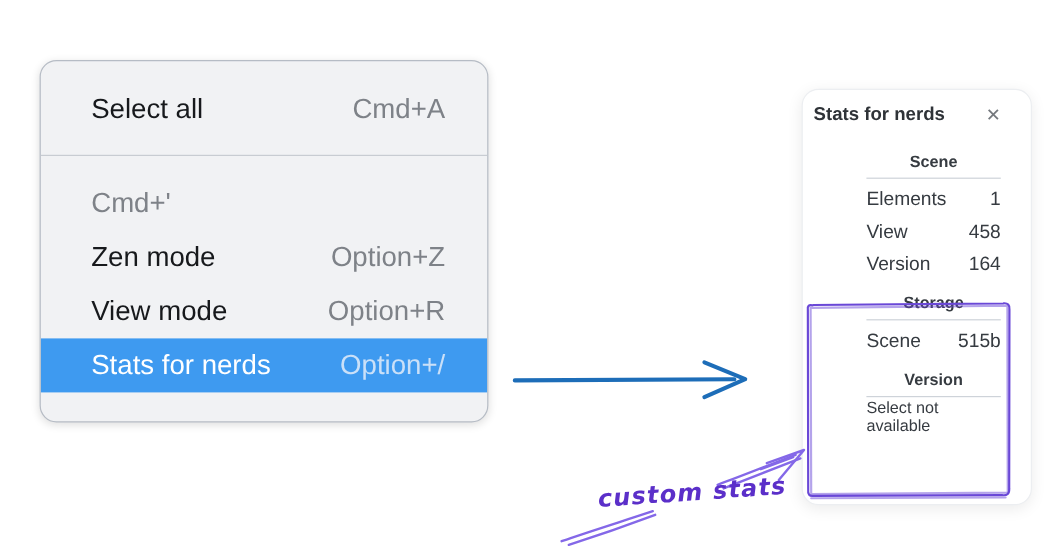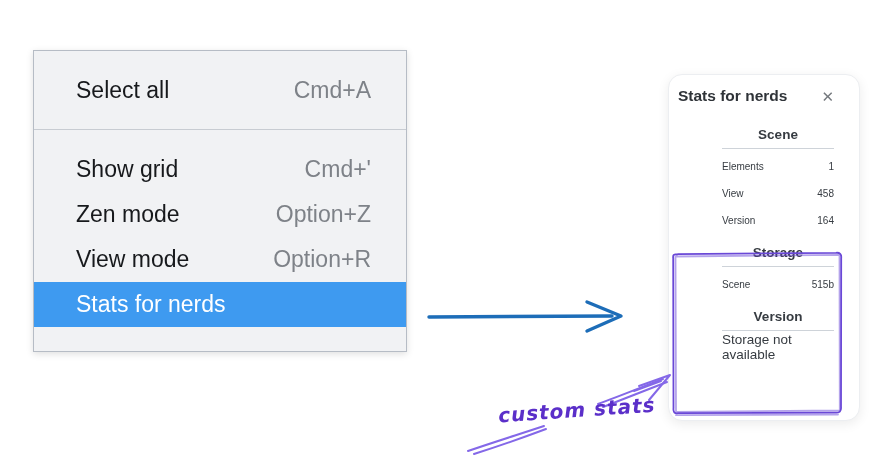--- a/index.html
+++ b/index.html
@@ -29,21 +29,21 @@
     font-family: "Liberation Sans", sans-serif;
   }
 
   
   .menu {
     position: absolute;
     left: 33px; top: 50px;
     width: 374px;
     background: var(--menu-bg);
     border: 1.5px solid var(--menu-border);
-    border-radius: 0;
+    border-radius: 14px;
     box-shadow: 0 2px 7px rgba(0,0,0,0.13);
     overflow: hidden;
     z-index: 1;
   }
   .menu-sec-top { padding: 25px 0; }
   .menu-sep { border-top: 1px solid var(--menu-divider); }
   .menu-sec-bottom { padding: 17px 0 24px 0; }
   .menu-item {
     display: flex;
     align-items: center;
@@ -95,21 +95,21 @@
     border-bottom: 1px solid var(--panel-divider);
   }
   .sec { margin-bottom: 0; margin-left: 37px; }
   .sec + .sec { margin-top: 11px; }
   .sec-rows { padding-top: 4px; }
   .row {
     display: flex;
     justify-content: space-between;
     align-items: center;
     height: 27px;
-    font-size: 10px;
+    font-size: 16px;
   }
   .sec-note { font-size: 13.5px; height: 27px; display: flex; align-items: center; padding-top: 4px; }
 
   
   .overlay {
     position: absolute;
     left: 0; top: 0;
     z-index: 2;
     pointer-events: none;
   }
@@ -159,33 +159,33 @@
   <div class="menu">
     <div class="menu-sec-top">
       <div class="menu-item">
         <span class="mi-label">Select all</span>
         <span class="mi-shortcut">Cmd+A</span>
       </div>
     </div>
     <div class="menu-sep"></div>
     <div class="menu-sec-bottom">
       <div class="menu-item">
-        <span class="mi-label">Show grid</span>
         <span class="mi-shortcut">Cmd+'</span>
       </div>
       <div class="menu-item">
         <span class="mi-label">Zen mode</span>
         <span class="mi-shortcut">Option+Z</span>
       </div>
       <div class="menu-item">
         <span class="mi-label">View mode</span>
         <span class="mi-shortcut">Option+R</span>
       </div>
       <div class="menu-item highlighted">
         <span class="mi-label">Stats for nerds</span>
+        <span class="mi-shortcut">Option+/</span>
       </div>
     </div>
   </div>
 
   <div class="panel">
     <div class="panel-header">
       <span class="panel-title">Stats for nerds</span>
       <span class="panel-close">✕</span>
     </div>
 
@@ -212,21 +212,21 @@
       <div class="sec-rows">
         <div class="row">
           <span>Scene</span>
           <span>515b</span>
         </div>
       </div>
     </div>
 
     <div class="sec">
       <div class="sec-h">Version</div>
-      <div class="sec-note">Storage not available</div>
+      <div class="sec-note">Select not available</div>
     </div>
   </div>
 
   <svg class="overlay" width="873" height="461" viewBox="0 0 873 461">
 
     <g class="blue-arrow">
       <path d="M 429 317 L 612 316"></path>
       <path d="M 587 302 L 621 316 L 587 331"></path>
     </g>
 

